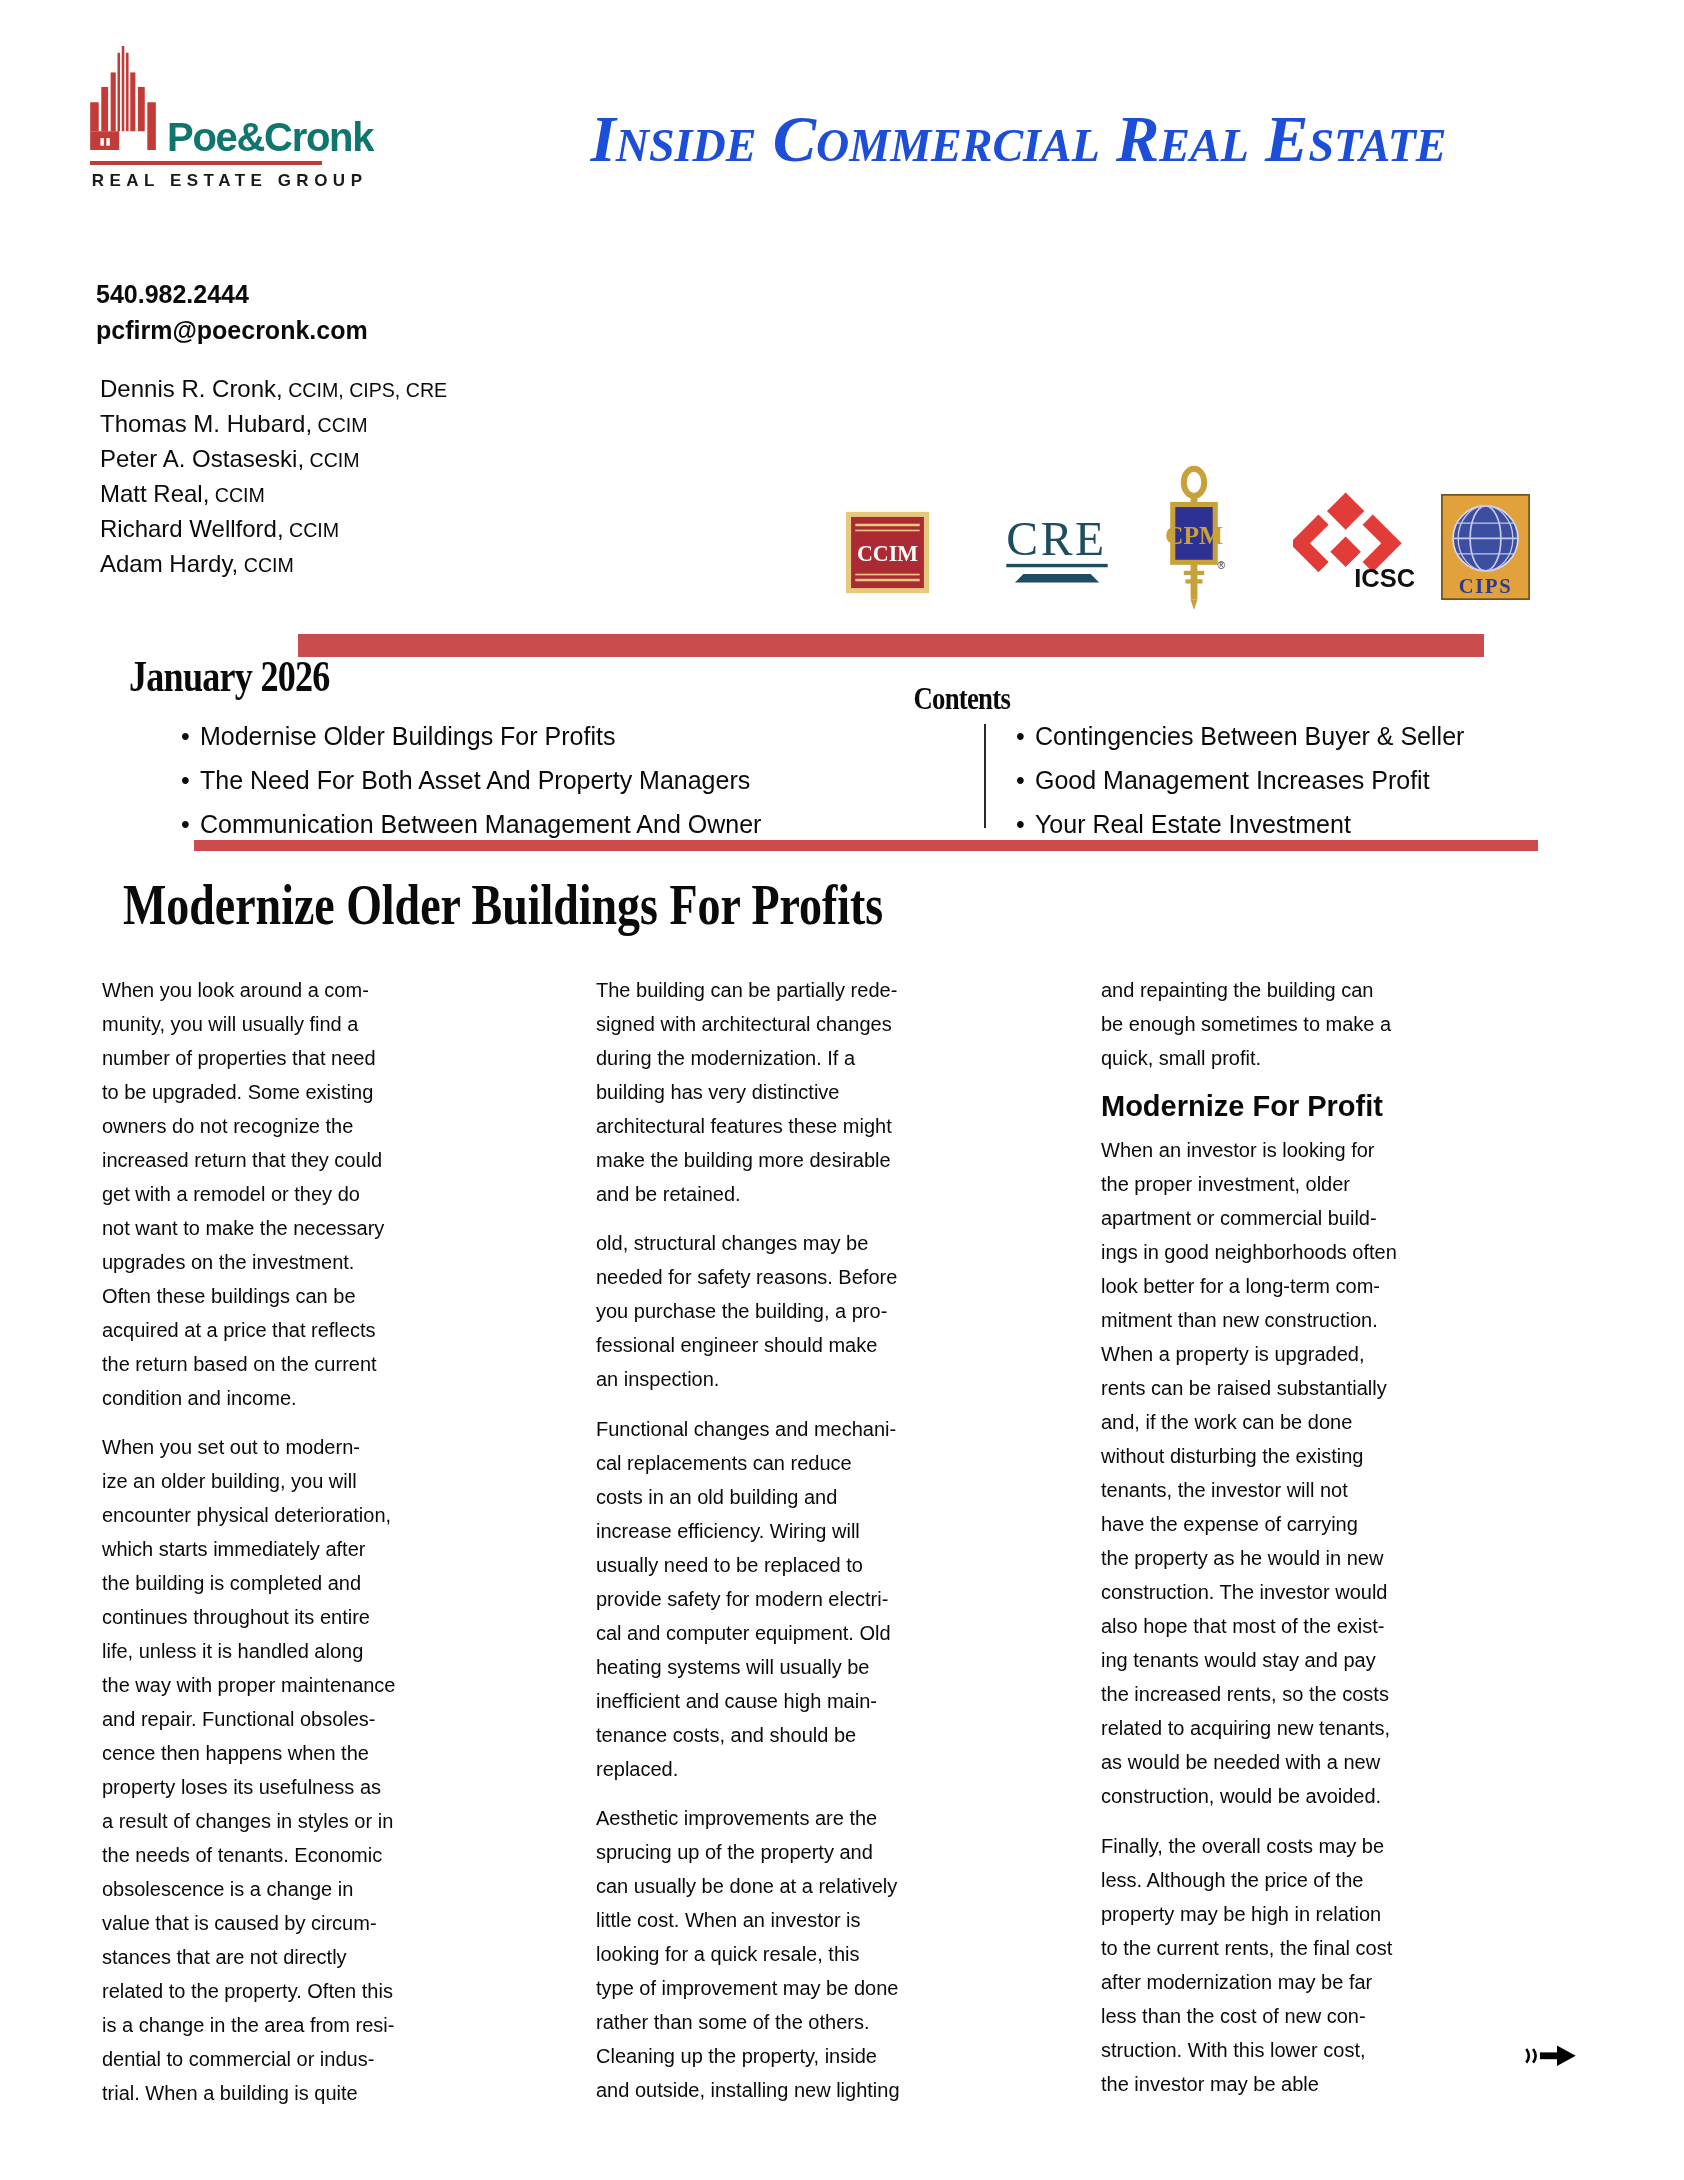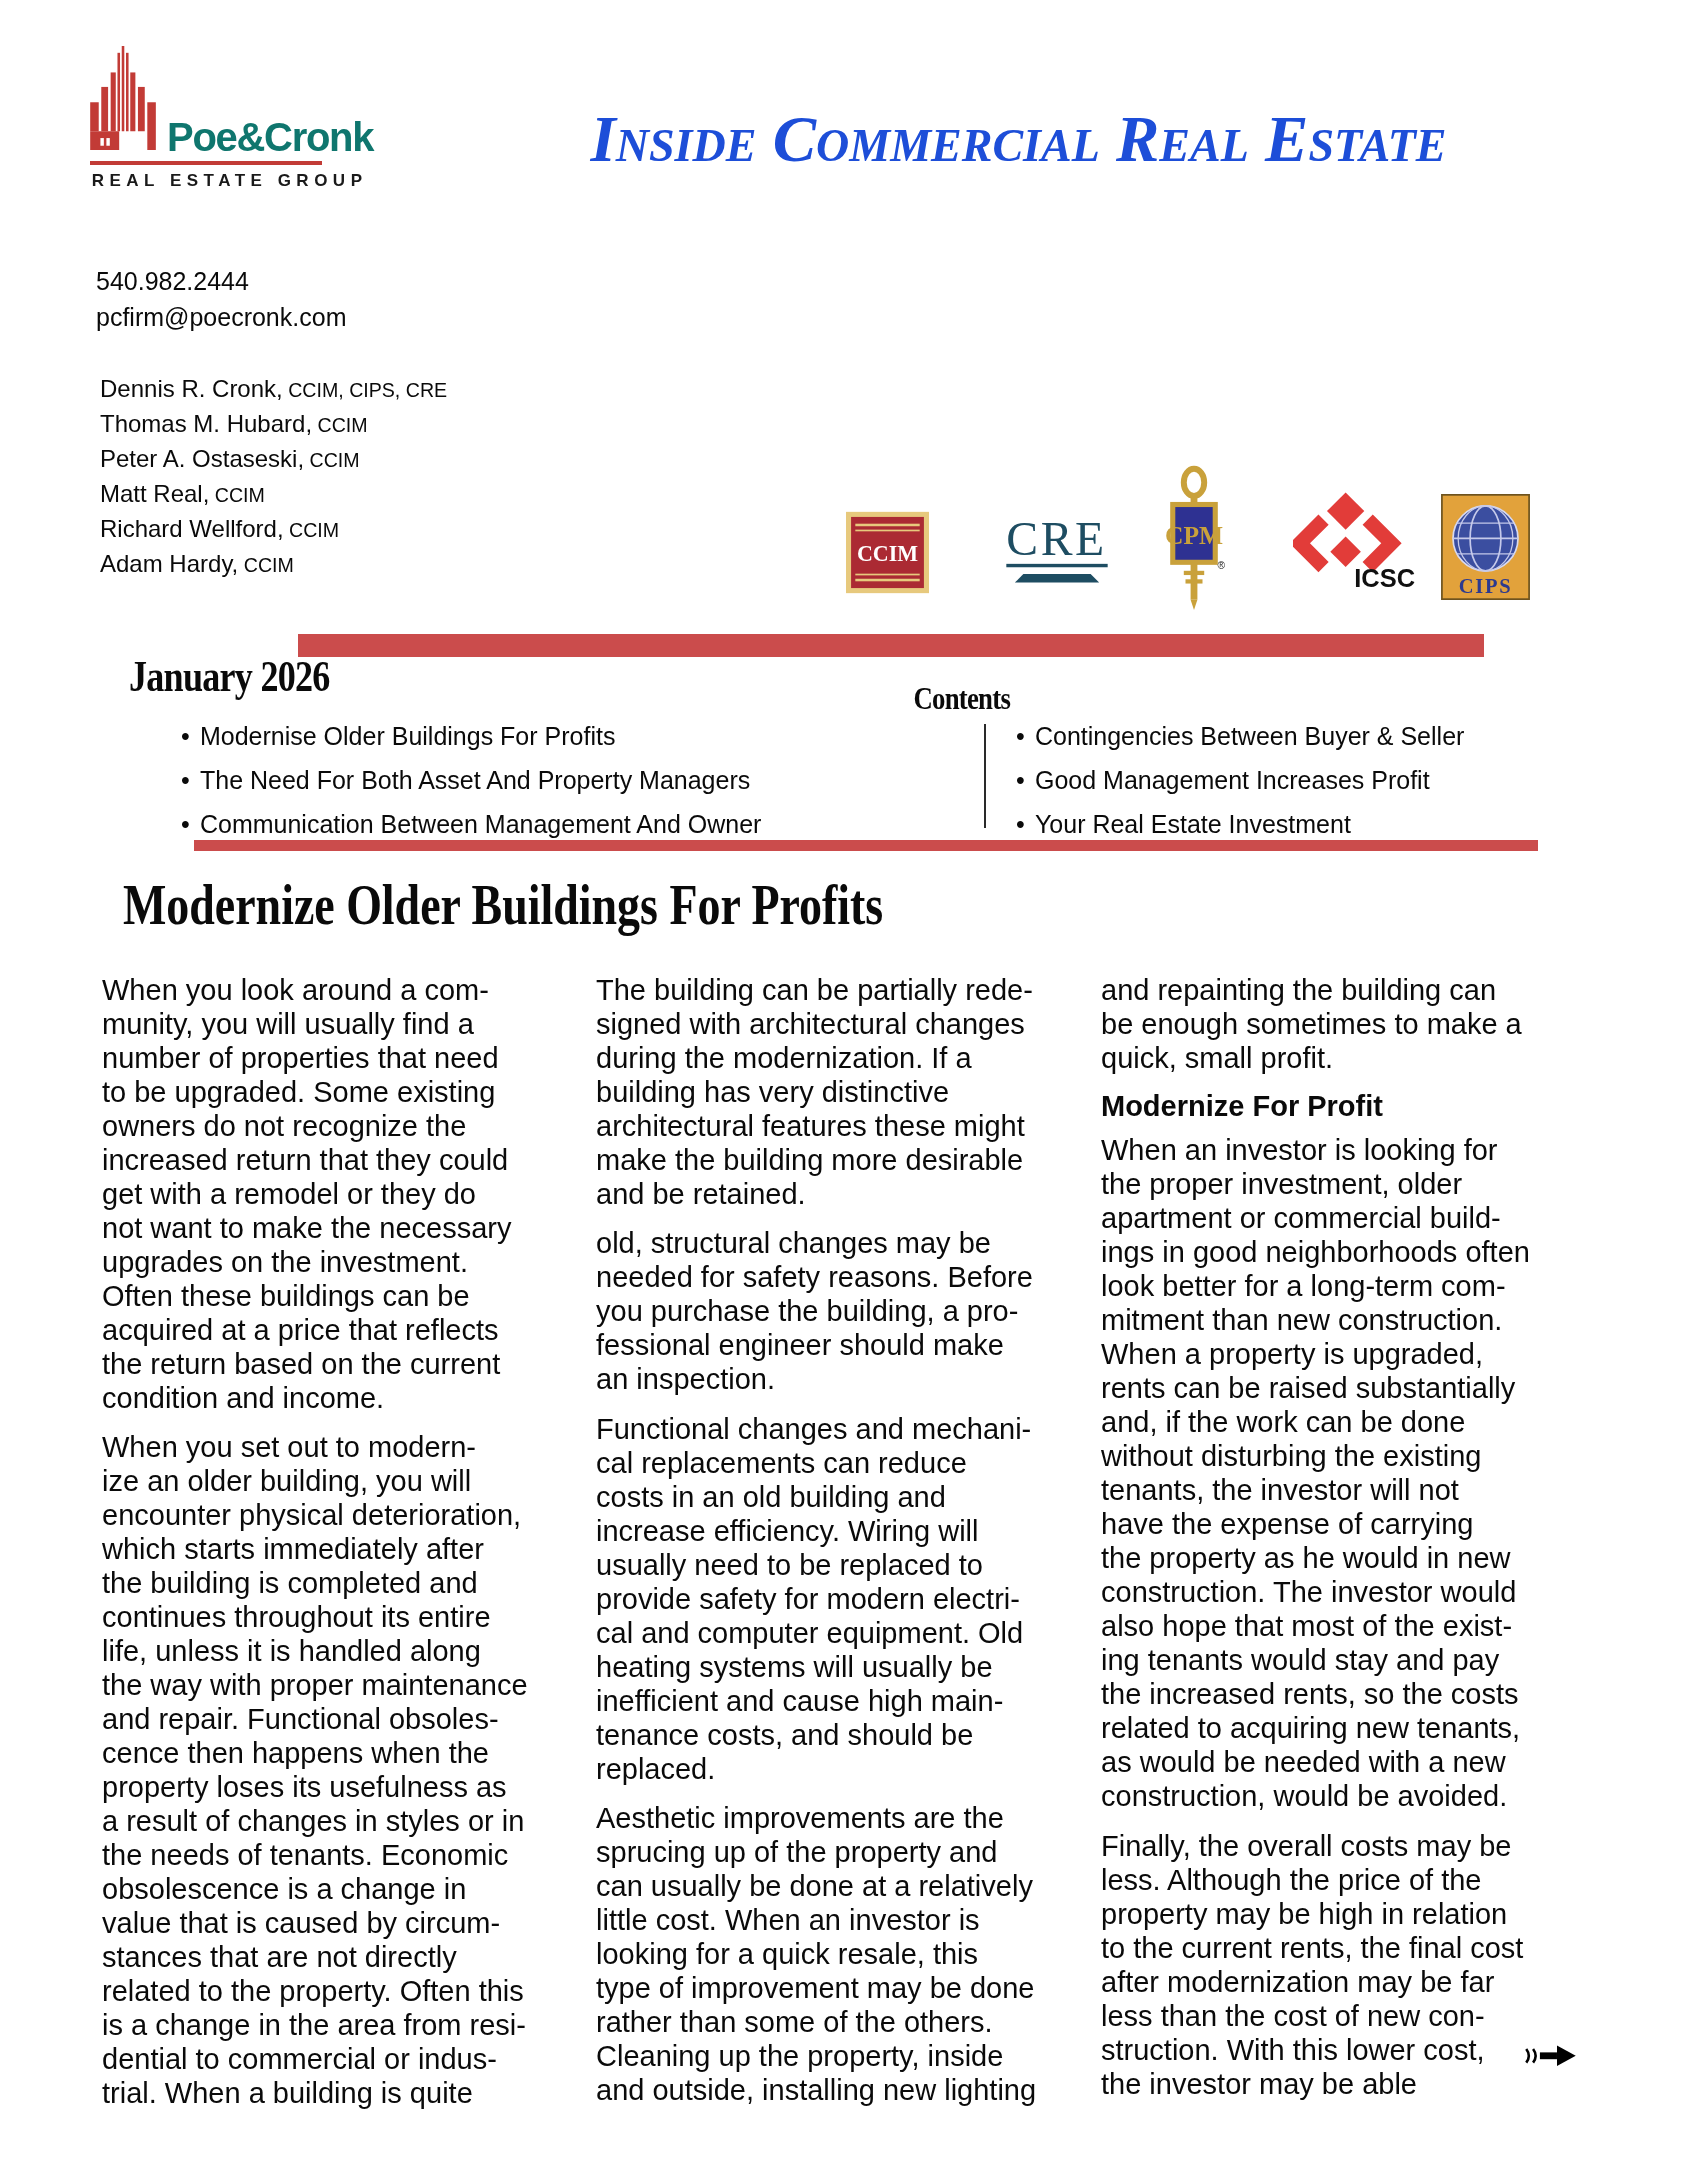--- a/index.html
+++ b/index.html
@@ -12,21 +12,21 @@
   .logo-wordmark{position:absolute;left:77px;top:72px;font-family:"Liberation Sans",sans-serif;
                  font-weight:700;font-size:40px;letter-spacing:-1.3px;color:#0f766e;white-space:nowrap;}
   .logo-underline{position:absolute;left:0;top:118px;width:232px;height:4.3px;background:#c23b36;}
   .logo-tagline{position:absolute;left:1.7px;top:128px;font-size:17px;font-weight:700;
                 letter-spacing:5.5px;color:#1a1a1a;white-space:nowrap;}
 
   .masthead-title{position:absolute;left:537px;top:63px;width:963px;text-align:center;
                   font-family:"Liberation Serif",serif;font-style:italic;font-weight:700;
                   font-variant:small-caps;font-size:65px;line-height:1;color:#1d4ed8;white-space:nowrap;}
 
-  .contact{position:absolute;left:96px;top:263px;font-size:25px;line-height:36px;}
+  .contact{position:absolute;left:96px;top:276px;font-size:25px;line-height:36px;font-weight:bold;}
   .staff{position:absolute;left:96px;top:368px;list-style:none;margin:4px;padding:0;
          font-size:24px;line-height:34px;}
   .staff .cred{font-size:19.6px;}
 
   
   .badge{position:absolute;}
 
   
   .rule{position:absolute;background:#cb4c4c;}
   .rule-top{left:298px;top:634px;width:1186px;height:23px;}
@@ -44,21 +44,21 @@
   .toc-right{left:1016px;top:714px;width:545px;}
   .toc .bullet{margin-right:10.2px;}
   .toc-divider{position:absolute;left:984px;top:724px;width:1.7px;height:104px;background:#2a2a2a;}
 
   
   .headline{position:absolute;left:122px;top:871px;margin:1px;font-size:56px;white-space:nowrap;}
   .headline .condensed{transform:scaleX(0.82);transform-origin:left center;letter-spacing:0;}
 
   .col{position:absolute;top:973px;width:482px;}
   .col-0{left:102px;} .col-1{left:596px;} .col-2{left:1101px;}
-  .body-p{margin:0 0 15.3px 0;font-size:29px;line-height:34px;white-space:pre-line;}
+  .body-p{margin:0 0 15.3px 0;font-size:20px;line-height:34px;white-space:pre-line;}
   .subhead{margin:3.4px 0 10.2px 0;font-size:29px;font-weight:700;font-family:"Liberation Sans",sans-serif;}
 
   .cont-arrow{position:absolute;left:1521px;top:2043px;width:60px;height:25.6px;}
 </style>
 </head>
 <body>
 
 <div class="page">
 
   <div class="logo-block">

